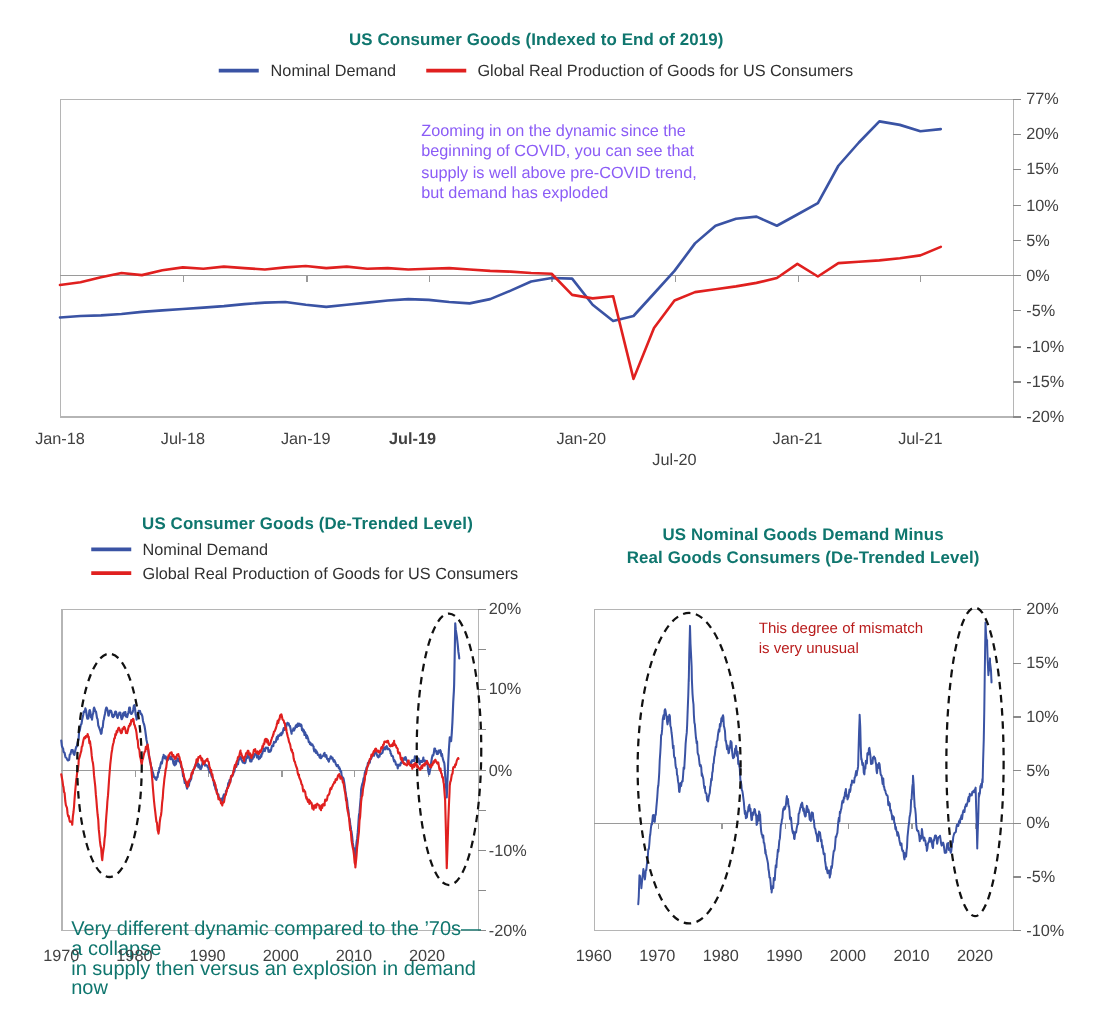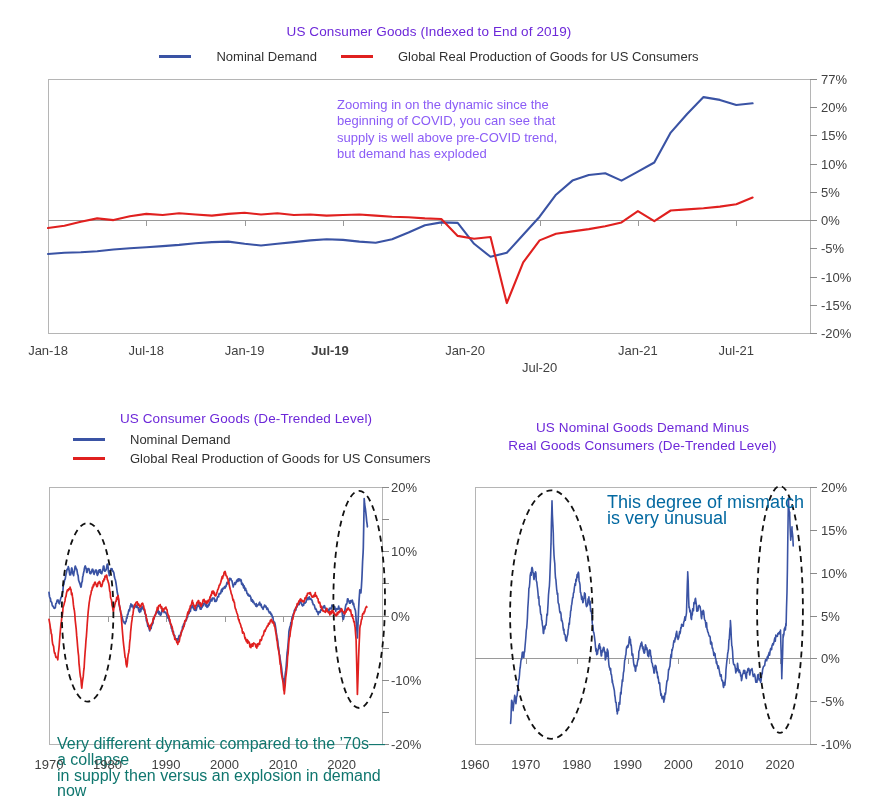--- a/index.html
+++ b/index.html
@@ -1,31 +1,31 @@
 <!DOCTYPE html>
 <html><head>
 <meta charset="utf-8">
 <style>
   html,body{margin:0;padding:0;background:#ffffff;}
   #canvas{position:relative;width:892px;height:809px;background:#ffffff;overflow:hidden;
           font-family:"Liberation Sans", sans-serif;}
   #plots-svg{position:absolute;left:0;top:0;}
   .txt{position:absolute;color:#333;}
-  .chart-title{font-weight:normal;font-size:13.5px;color:#6d28d9;letter-spacing:.1px;}
+  .chart-title{font-weight:bold;font-size:13.5px;color:#0f766e;letter-spacing:.1px;}
   #top-title{left:48px;top:24px;width:762px;text-align:center;}
   #top-legend{left:48px;top:49px;width:762px;display:flex;justify-content:center;align-items:center;gap:24px;}
-  .leg-item{display:flex;align-items:center;gap:25px;font-size:13px;color:#303030;white-space:nowrap;}
+  .leg-item{display:flex;align-items:center;gap:9px;font-size:13px;color:#303030;white-space:nowrap;}
   .swatch{display:inline-block;width:32px;height:3px;}
   #top-annotation{left:337px;top:97px;width:252px;font-size:13px;line-height:16.3px;color:#8b5cf6;white-space:pre-line;}
   #bl-title{left:49px;top:411px;width:394px;text-align:center;}
   #bl-legend{left:73px;top:430px;}
   #bl-legend .leg-item{height:19px;}
   #bl-annotation{left:57px;top:712px;width:330px;font-size:16px;line-height:15.8px;color:#0f766e;white-space:pre-line;margin-top:24px;}
   #br-title{left:475px;top:419px;width:335px;text-align:center;line-height:18px;white-space:pre-line;}
-  #br-annotation{left:607px;top:494px;font-size:18px;line-height:16.3px;color:#0369a1;white-space:pre-line;}
+  #br-annotation{left:607px;top:494px;font-size:12px;line-height:16.3px;color:#b91c1c;white-space:pre-line;}
   .ticklab{position:absolute;font-size:13px;color:#414141;white-space:nowrap;}
 </style>
 </head>
 <body>
 
 <div id="canvas">
   <svg id="plots-svg" width="892" height="809">
       <g>
         <rect x="48.5" y="79.5" width="762" height="254" fill="none" stroke="#b5b5b5" shape-rendering="crispEdges"></rect>
         <line x1="48" y1="220.5" x2="810" y2="220.5" stroke="#9a9a9a" shape-rendering="crispEdges"></line>

